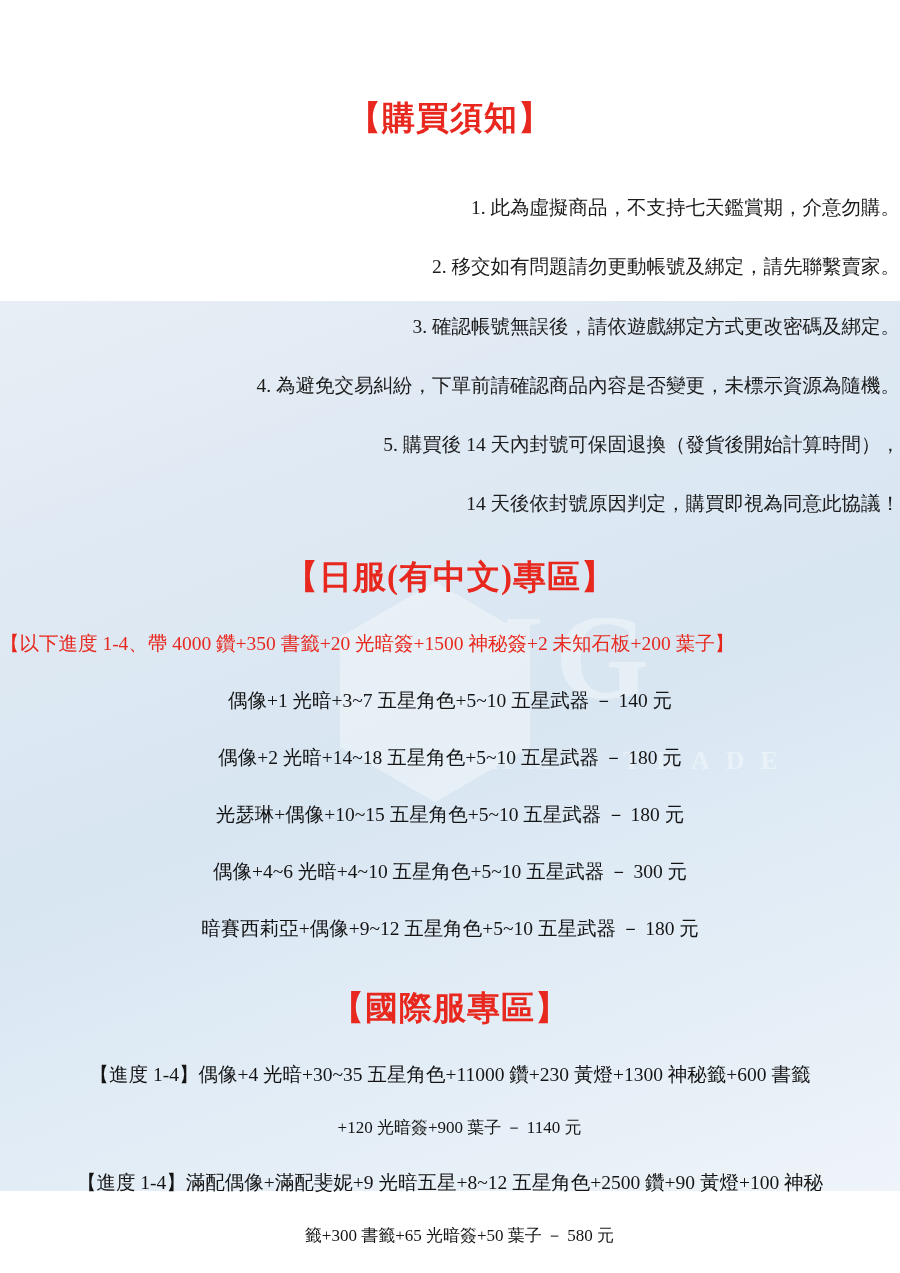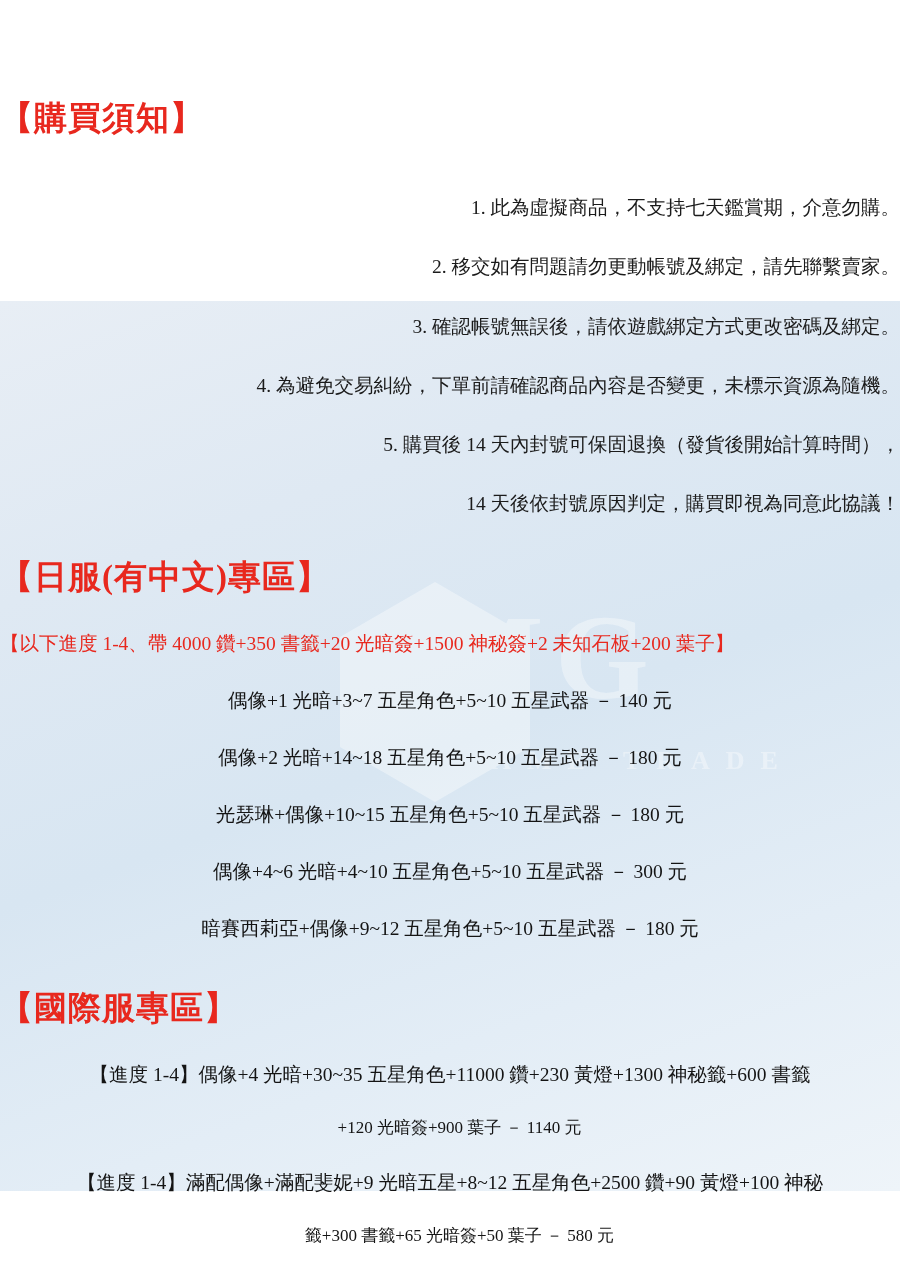--- a/index.html
+++ b/index.html
@@ -83,21 +83,21 @@
   }
 
   
   #content {
     position: relative;
     z-index: 3;
     padding: 0;
   }
 
   .heading {
-    text-align: left;
+    text-align: center;
     color: #e8281e;
     font-weight: 700;
     font-size: 33px;
     letter-spacing: 1px;
     font-family: "Liberation Serif", "DejaVu Serif", serif;
   }
   .heading-1 { margin-top: 96px; }
   .heading-2 { margin-top: 36px; }
   .heading-3 { margin-top: 44px; }
 

